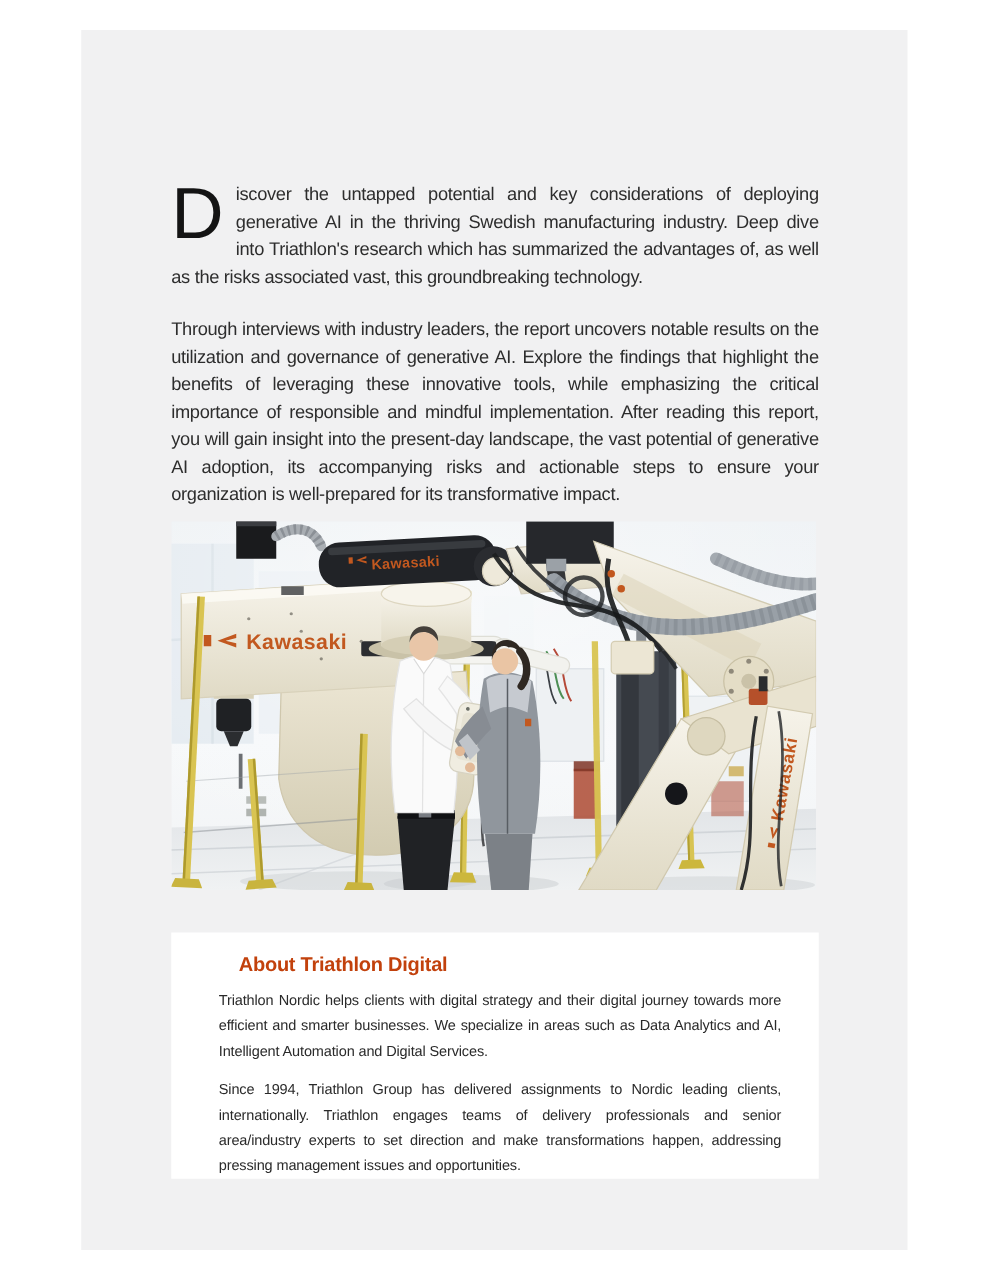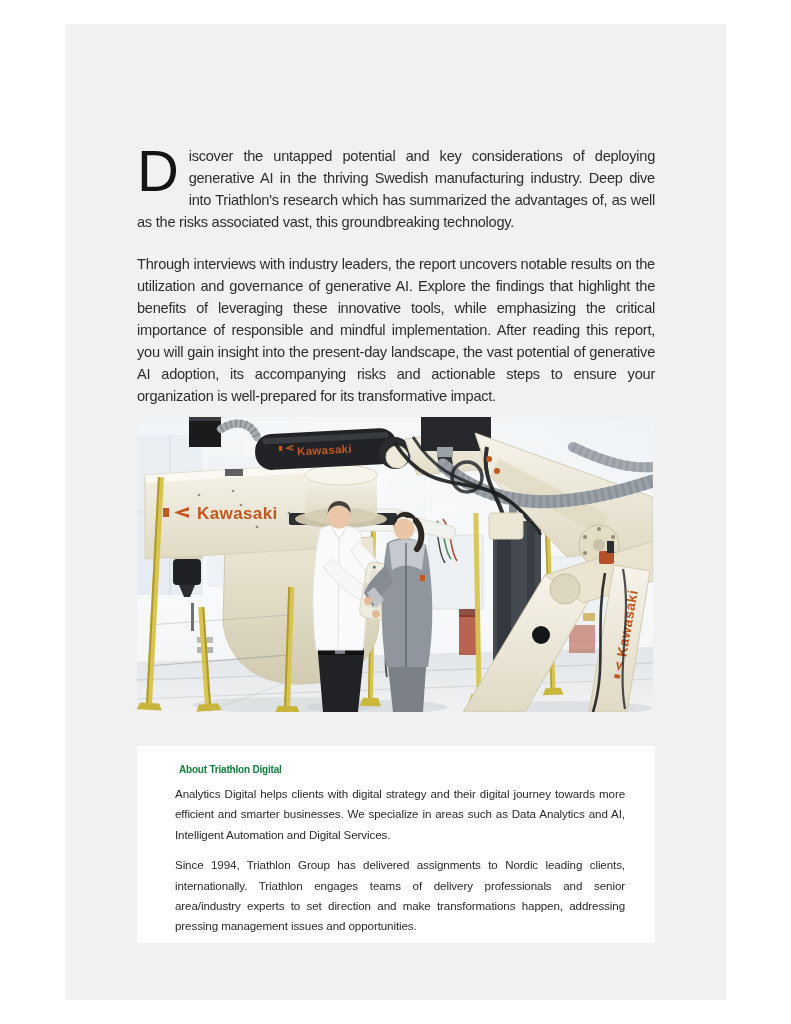--- a/index.html
+++ b/index.html
@@ -20,21 +20,21 @@
     color:#141414;font-weight:400;
   }
   .photo{
     position:absolute;left:72px;top:393px;width:516px;height:295px;overflow:hidden;
   }
   .photo svg{display:block;width:516px;height:295px;}
   .about{
     position:absolute;left:72px;top:722px;width:518px;height:197px;
     background:#ffffff;box-sizing:border-box;padding:18px 30px 0 38px;
   }
-  .about h3{margin:0 0 9px 4px;font-size:10px;font-weight:bold;color:#15803d;letter-spacing:-0.2px;}
+  .about h3{margin:0 0 9px 16px;font-size:16px;font-weight:bold;color:#c2410c;letter-spacing:-0.2px;}
   .about p{margin:0 0 10px 0;font-size:11.6px;line-height:20.4px;letter-spacing:-0.1px;
     text-align:justify;color:#2a2a2a;}
   .klogo-text{font-family:"Liberation Sans",sans-serif;font-weight:bold;}
 </style>
 </head>
 <body>
 
 <div class="canvas">
   <div class="paper">
 
@@ -300,18 +300,18 @@
               <rect x="149" y="170" width="6" height="122" fill="#d9c452"></rect>
               <rect x="149" y="170" width="2" height="122" fill="#ae9a2d"></rect>
               <polygon points="143,289 162,289 165,296 140,296" fill="#c9b43e"></polygon>
             </g>
         </g>
       </svg>
     </div>
 
     <div class="about">
       <h3>About Triathlon Digital</h3>
-      <p>Analytics Digital helps clients with digital strategy and their digital journey towards more efficient and smarter businesses. We specialize in areas such as Data Analytics and AI, Intelligent Automation and Digital Services.</p>
+      <p>Triathlon Nordic helps clients with digital strategy and their digital journey towards more efficient and smarter businesses. We specialize in areas such as Data Analytics and AI, Intelligent Automation and Digital Services.</p>
       <p>Since 1994, Triathlon Group has delivered assignments to Nordic leading clients, internationally. Triathlon engages teams of delivery professionals and senior area/industry experts to set direction and make transformations happen, addressing pressing management issues and opportunities.</p>
     </div>
 
   </div>
 </div>
 
 </body></html>

